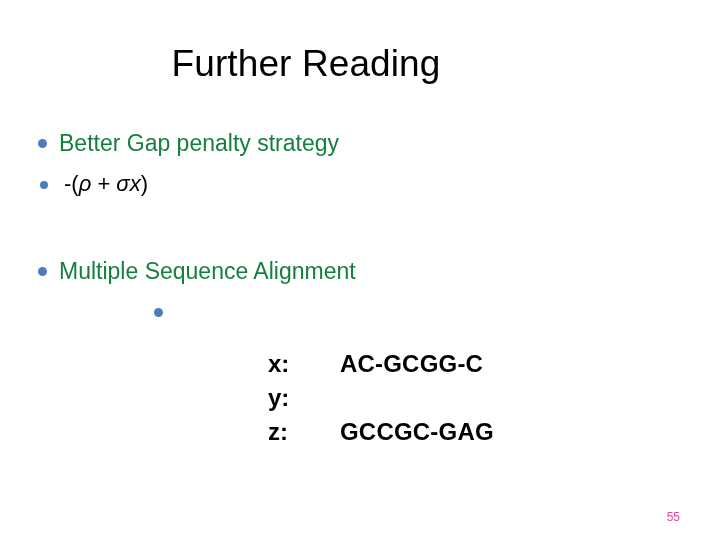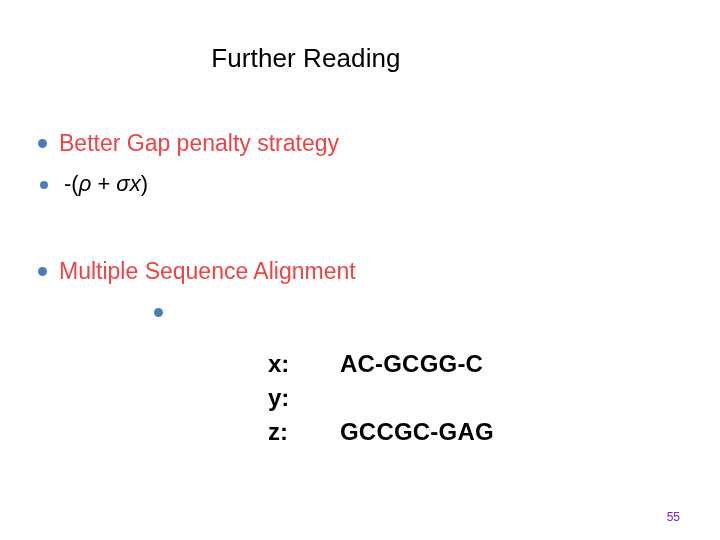--- a/index.html
+++ b/index.html
@@ -17,21 +17,21 @@
     color: #000000;
   }
 
   
   .slide-title {
     position: absolute;
     left: 0;
     top: 44px;
     width: 612px;
     text-align: center;
-    font-size: 26px;
+    font-size: 37px;
     font-weight: 400;
     line-height: 1.1;
     letter-spacing: 0.1px;
     color: #000000;
     white-space: nowrap;
   }
 
   
   .body {
     position: absolute;
@@ -61,21 +61,21 @@
   .lvl1 .dot {
     width: 9px;
     height: 9px;
     margin-top: 11px;
     margin-right: 12px;
   }
   .lvl1 .txt {
     font-size: 23px;
     font-weight: 400;
     line-height: 30px;
-    color: #ef4444;
+    color: #15803d;
   }
 
   
   .lvl2 {
     padding-left: 40px;
     margin-top: 12px;
   }
   .lvl2 .dot {
     width: 8px;
     height: 8px;
@@ -127,21 +127,21 @@
     color: #000000;
     white-space: nowrap;
   }
 
   
   .page-number {
     position: absolute;
     right: 40px;
     bottom: 16px;
     font-size: 12px;
-    color: #6d28d9;
+    color: #ec4899;
   }
 </style>
 </head>
 <body>
 
 <div class="slide">
 
   <div class="slide-title">Further Reading</div>
 
   <div class="body">

